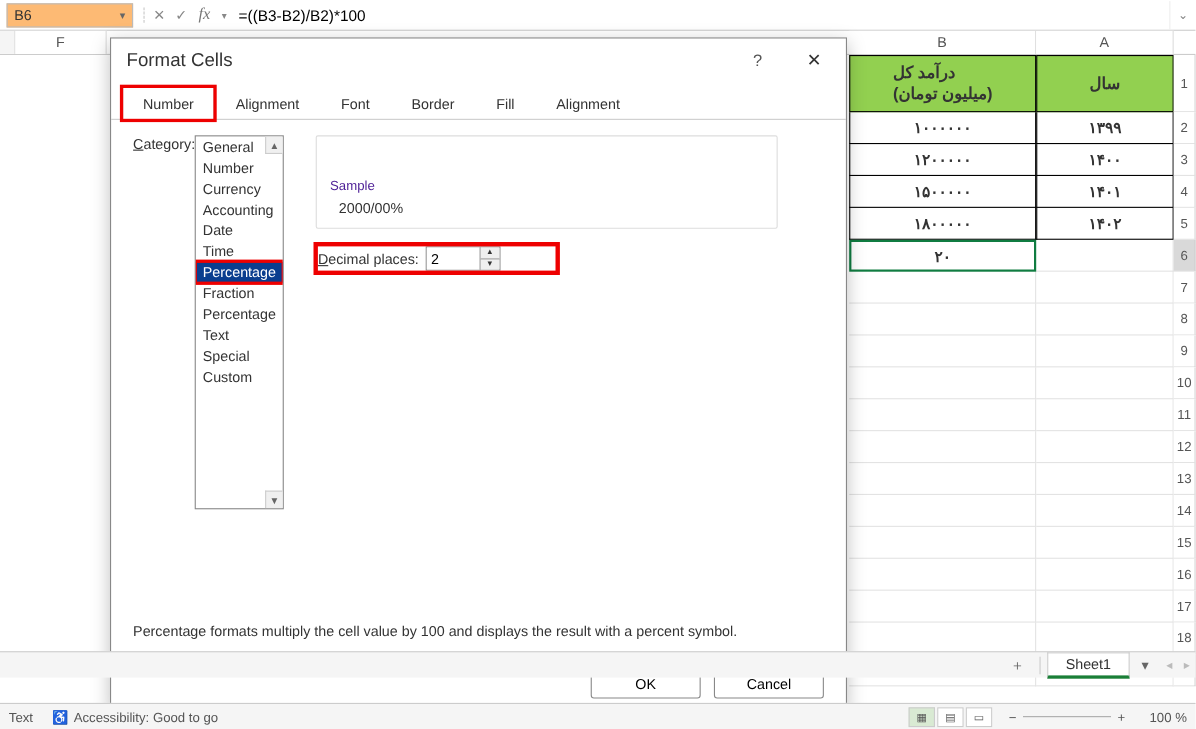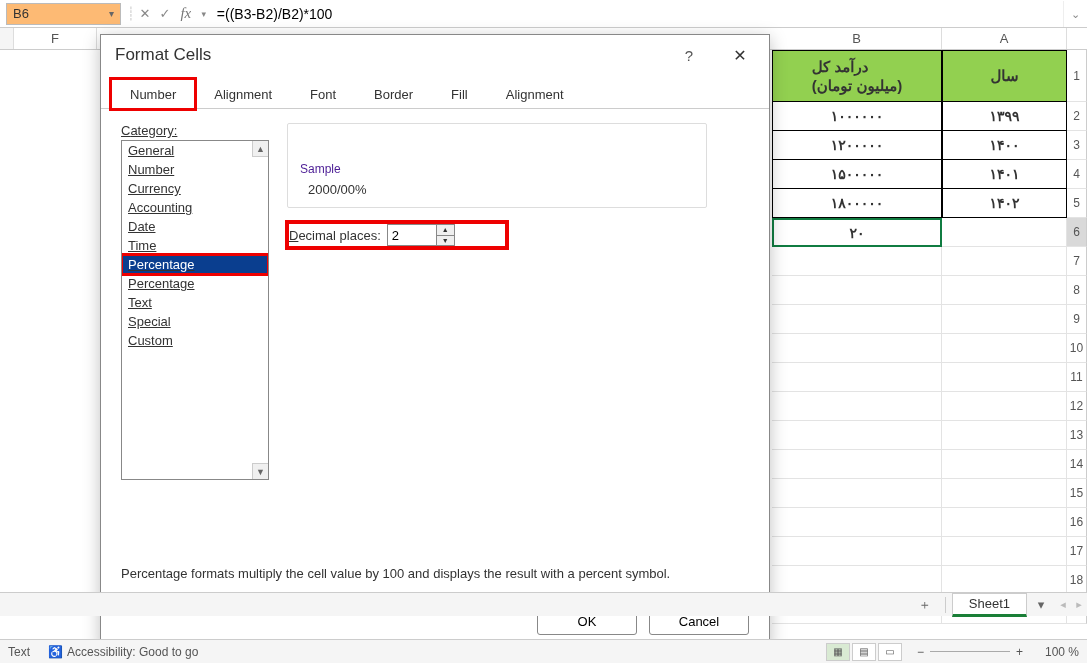--- a/index.html
+++ b/index.html
@@ -60,21 +60,21 @@
 
 .dialog { position:absolute; left:100px; top:6px; width:670px; height:614px; background:#fff; border:1px solid #888; box-shadow:0 4px 16px rgba(0,0,0,.25); display:flex; flex-direction:column; }
 .dlg-title { height:40px; display:flex; align-items:center; padding:0 14px; font-size:17px; color:#333; }
 .dlg-title .sp { flex:1; }
 .dlg-close { width:30px; text-align:center; font-size:16px; cursor:pointer; }
 .dlg-tabs { display:flex; border-bottom:1px solid #ccc; padding:0 10px; height:34px; align-items:flex-end; }
 .dlg-tab { padding:7px 18px; font-size:13px; border:1px solid transparent; border-bottom:none; position:relative; top:1px; cursor:pointer; }
 .dlg-tab.active { border-color:#bbb; background:#fff; }
 .redbox { outline:3px solid #e00; outline-offset:-1px; }
 .dlg-body { flex:1; padding:14px 20px 8px 20px; display:flex; gap:18px; position:relative; }
-.cat-col { width:148px; display:flex; flex-direction:column;text-decoration:underline; }
+.cat-col { width:148px; display:flex; flex-direction:row; }
 .cat-label { font-size:13px; margin-bottom:2px; }
 .cat-label .u { text-decoration:underline; }
 .cat-list { border:1px solid #888; height:340px; overflow:hidden; position:relative; font-size:13px; }
 .cat-item { padding:1px 6px; cursor:default; line-height:17px; }
 .cat-item.sel { background:#0a3e8f; color:#fff; }
 .cat-scroll-up,.cat-scroll-dn { position:absolute; right:0; width:16px; height:16px; background:#f0f0f0; border-left:1px solid #ccc; display:flex; align-items:center; justify-content:center; font-size:9px; color:#666; }
 .cat-scroll-up { top:0; border-bottom:1px solid #ccc; }
 .cat-scroll-dn { bottom:0; border-top:1px solid #ccc; }
 .right-col { flex:1; }
 .sample-box { border:1px solid #ddd; border-radius:2px; padding:6px 10px 10px 10px; margin-bottom:14px; width:420px; }
@@ -244,20 +244,21 @@
       <div class="cat-col">
         <div class="cat-label"><span class="u">C</span>ategory:</div>
         <div class="cat-list">
           <div class="cat-item">General</div>
           <div class="cat-item">Number</div>
           <div class="cat-item">Currency</div>
           <div class="cat-item">Accounting</div>
           <div class="cat-item">Date</div>
           <div class="cat-item">Time</div>
           <div class="cat-item sel redbox">Percentage</div>
+          <div class="cat-item">Fraction</div>
           <div class="cat-item">Percentage</div>
           <div class="cat-item">Text</div>
           <div class="cat-item">Special</div>
           <div class="cat-item">Custom</div>
           <div class="cat-scroll-up">▲</div>
           <div class="cat-scroll-dn">▼</div>
         </div>
       </div>
       <div class="right-col">
         <div class="sample-box">

